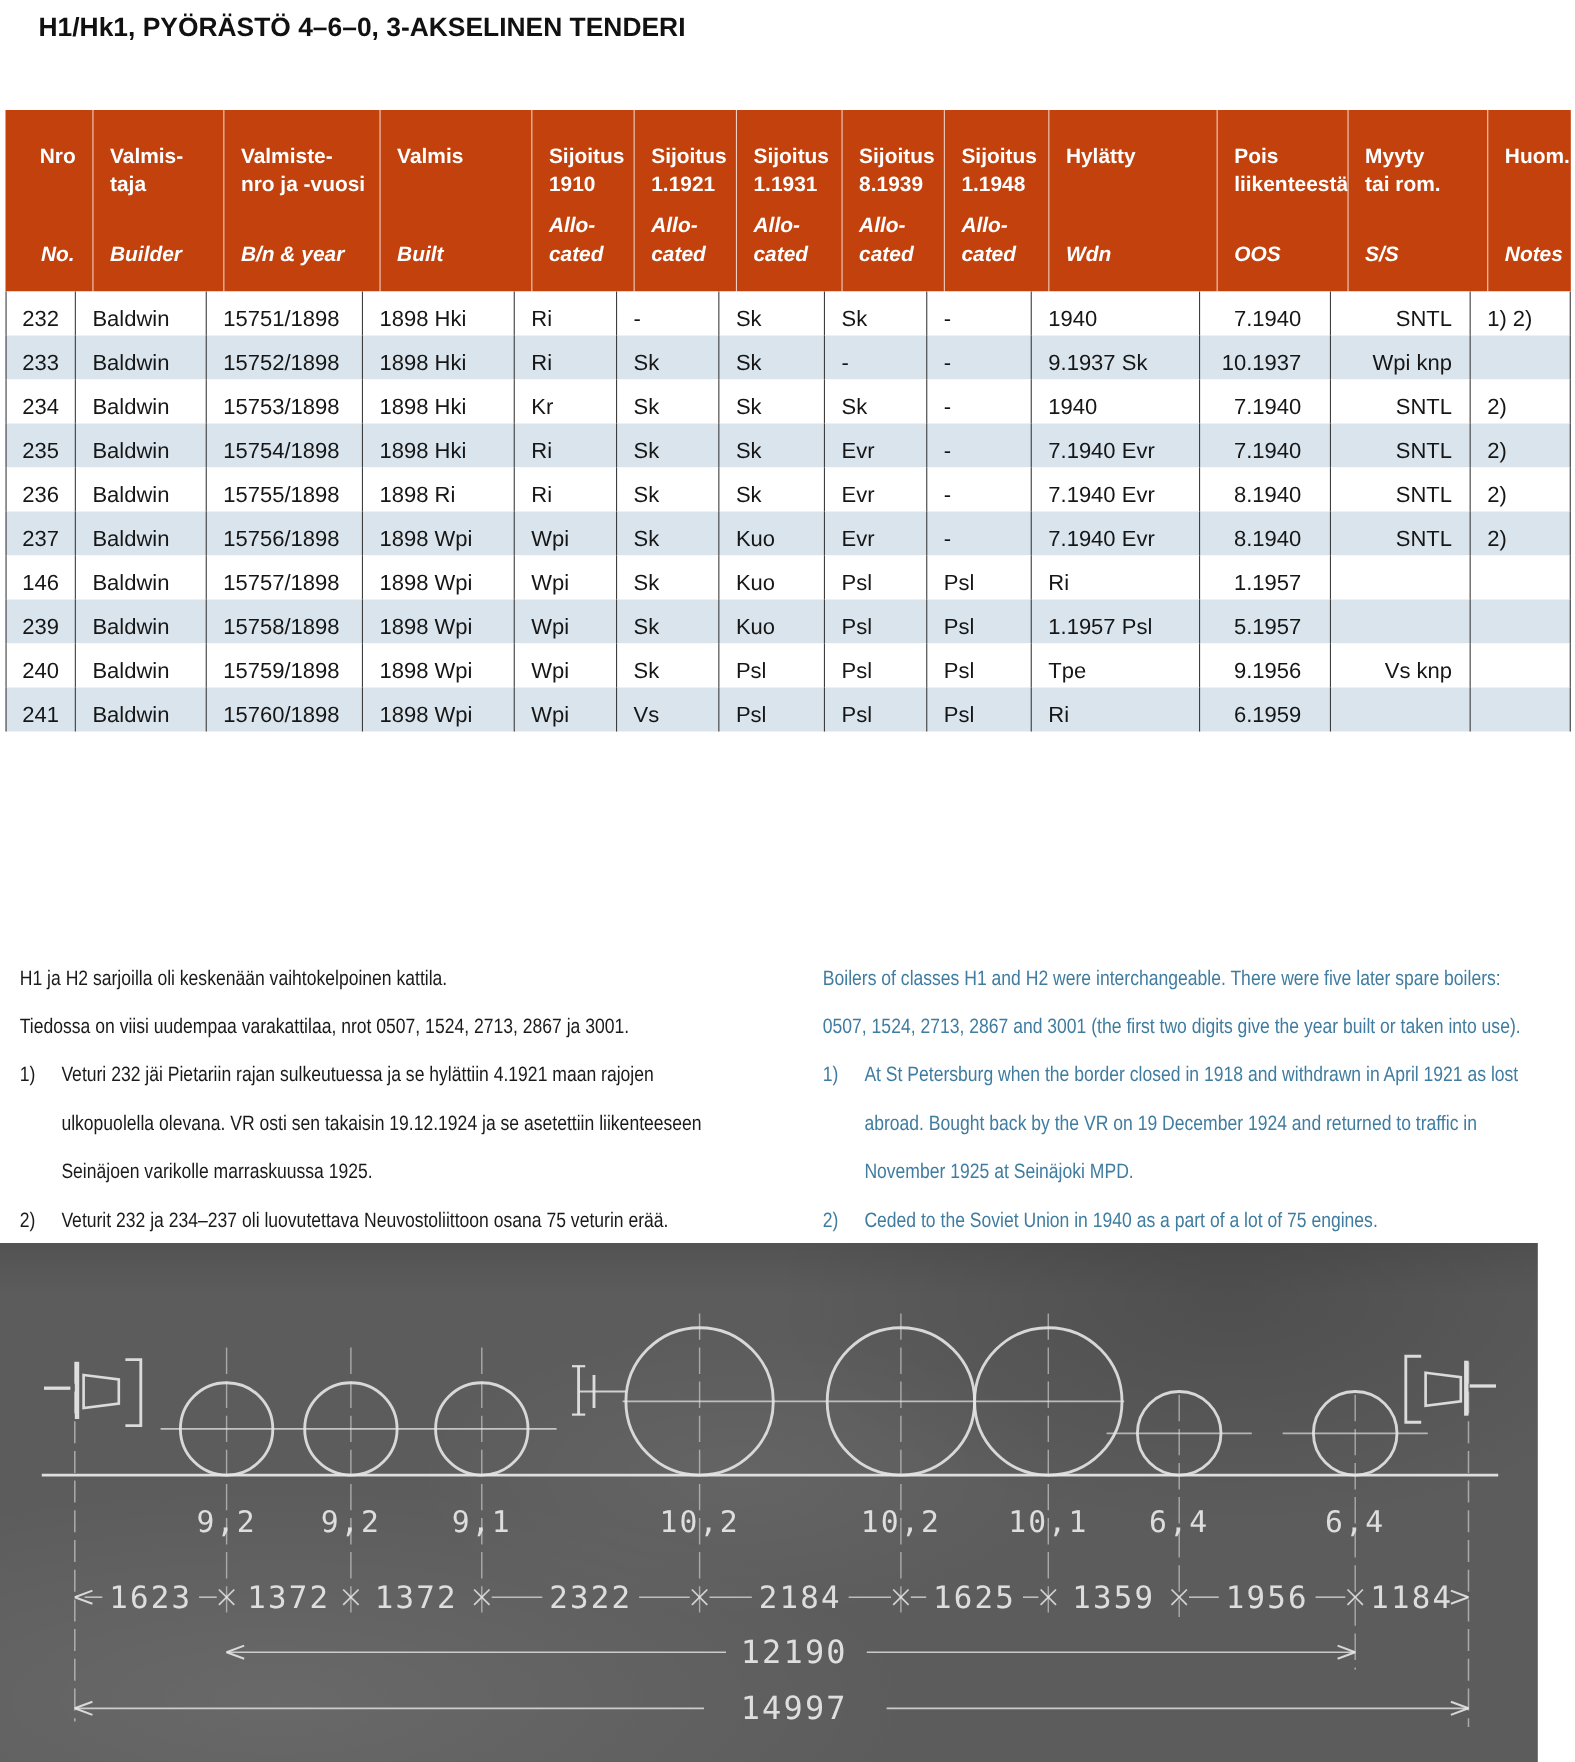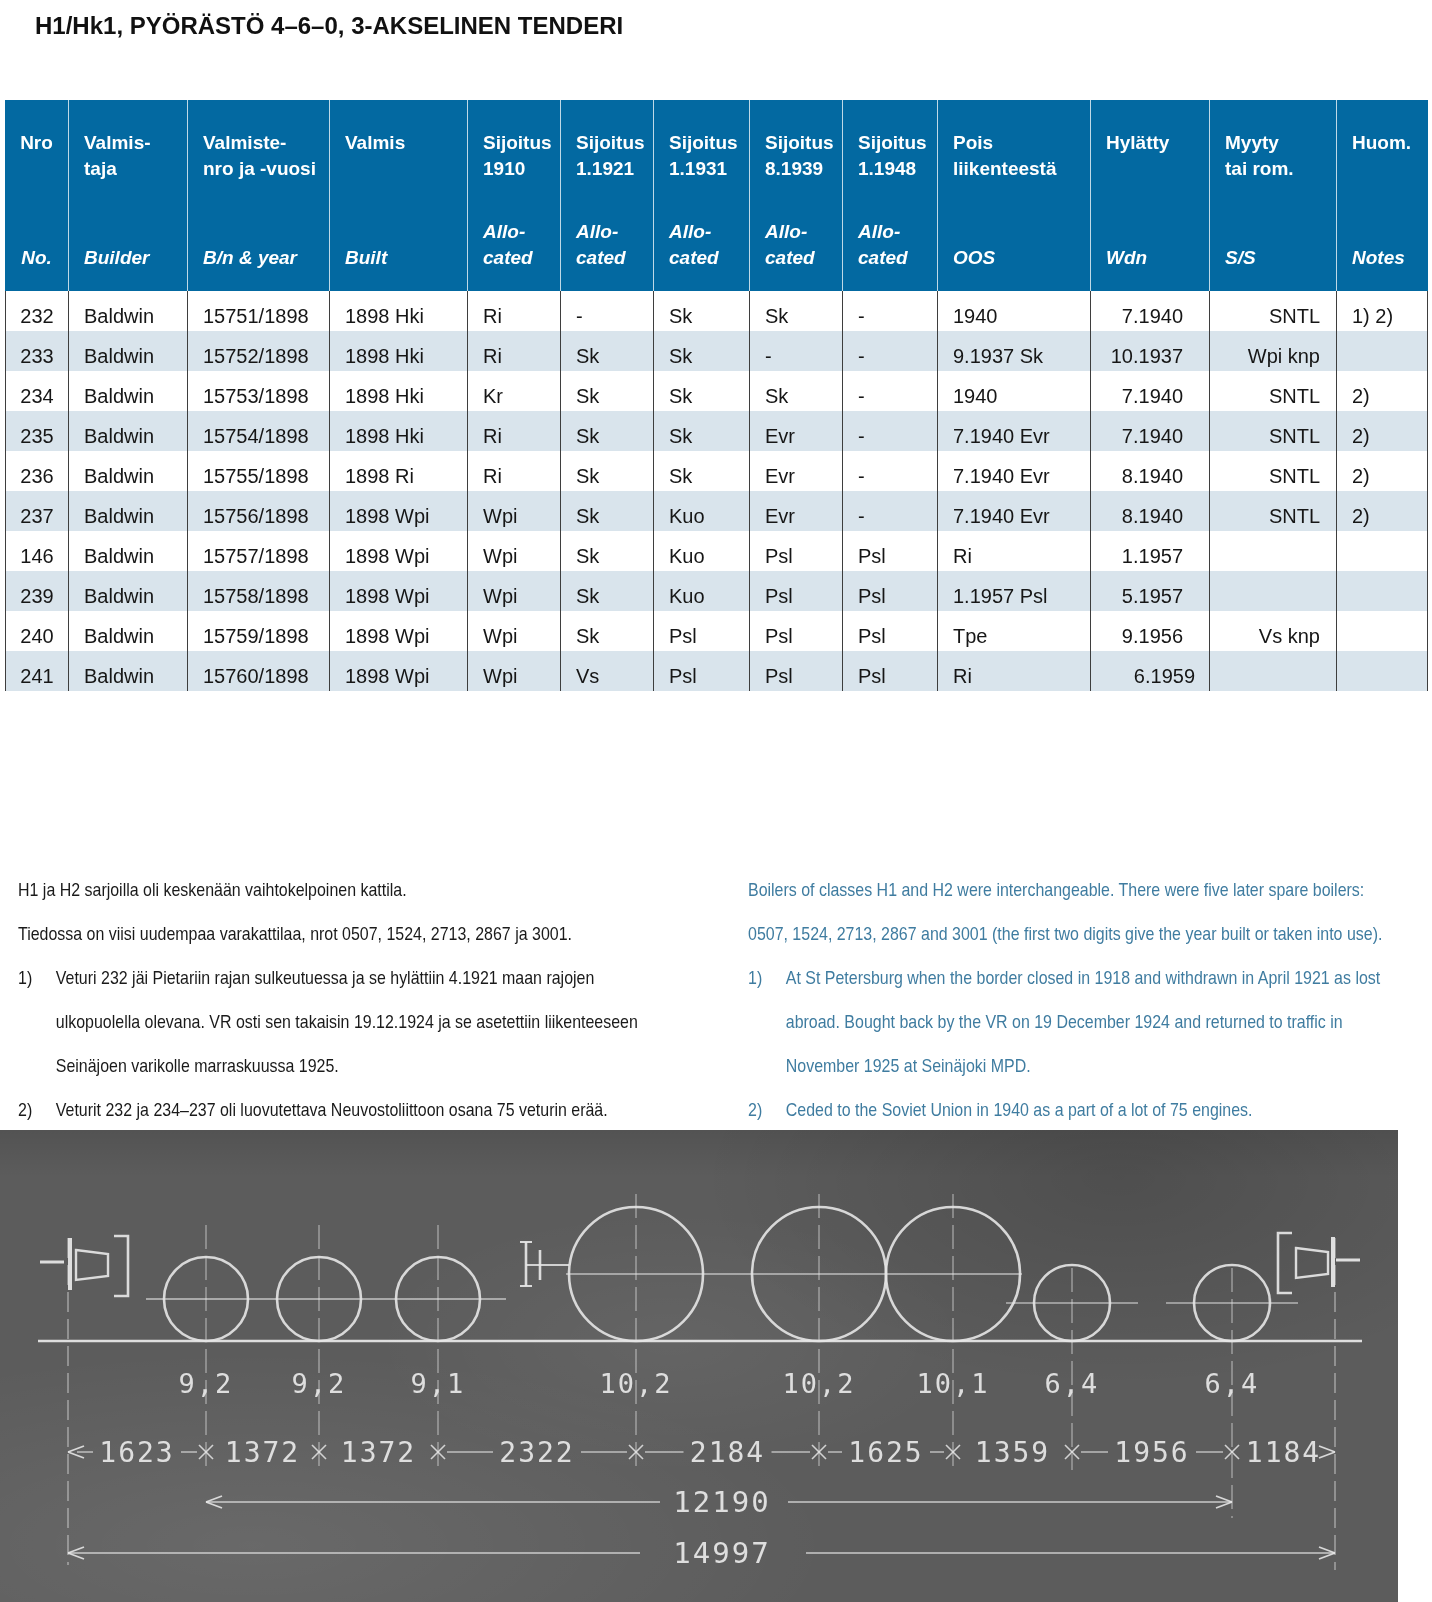--- a/index.html
+++ b/index.html
@@ -6,21 +6,21 @@
   body{background:#888;}
   *{box-sizing:border-box;}
   .page{position:relative;width:1432px;height:1602px;background:#ffffff;overflow:hidden;
         font-family:"Liberation Sans",sans-serif;margin:0 auto;}
   
   .title{position:absolute;top:12px;font-size:24px;font-weight:bold;letter-spacing:0;white-space:nowrap;}
   .title-fi{left:35px;color:#111111;}
   .title-en{left:748px;color:#2f7394;}
   
   .loco-table{position:absolute;left:5px;top:100px;width:1423px;}
-  .thead{display:grid;background:#0369a1;height:191px;}
+  .thead{display:grid;background:#c2410c;height:165px;padding-left:16px;}
   .th{border-right:1px solid rgba(255,255,255,.75);display:flex;flex-direction:column;
       justify-content:space-between;padding:30px 4px 20px 15px;color:#ffffff;
       font-weight:bold;font-size:19px;overflow:hidden;}
   .th:last-child{border-right:none;gap:24px;}
   .th-fi div,.th-en div{line-height:26px;white-space:nowrap;}
   .th-en{font-style:italic;}
   .th.th-c{padding-left:4px;text-align:center;}
   .trow{display:grid;height:40px;background:#ffffff;}
   .trow.stripe{background:#d9e4ec;}
   .td{font-size:20px;line-height:50px;color:#161616;border-right:1px solid #3e3e3e;
@@ -134,33 +134,33 @@
             <div>Sijoitus</div>
             <div>1.1948</div>
           </div>
           <div class="th-en">
             <div>Allo-</div>
             <div>cated</div>
           </div>
         </div>
         <div class="th">
           <div class="th-fi">
+            <div>Hylätty</div>
+          </div>
+          <div class="th-en">
+            <div>Wdn</div>
+          </div>
+        </div>
+        <div class="th">
+          <div class="th-fi">
             <div>Pois</div>
             <div>liikenteestä</div>
           </div>
           <div class="th-en">
             <div>OOS</div>
-          </div>
-        </div>
-        <div class="th">
-          <div class="th-fi">
-            <div>Hylätty</div>
-          </div>
-          <div class="th-en">
-            <div>Wdn</div>
           </div>
         </div>
         <div class="th">
           <div class="th-fi">
             <div>Myyty</div>
             <div>tai rom.</div>
           </div>
           <div class="th-en">
             <div>S/S</div>
           </div>
@@ -313,21 +313,21 @@
         <div class="td a-c">241</div>
         <div class="td a-l">Baldwin</div>
         <div class="td a-l">15760/1898</div>
         <div class="td a-l">1898 Wpi</div>
         <div class="td a-l">Wpi</div>
         <div class="td a-l">Vs</div>
         <div class="td a-l">Psl</div>
         <div class="td a-l">Psl</div>
         <div class="td a-l">Psl</div>
         <div class="td a-l">Ri</div>
-        <div class="td a-r" style="padding-right:14px">6.1959</div>
+        <div class="td a-r" style="padding-right:26px">6.1959</div>
         <div class="td a-r" style="padding-right:16px"></div>
         <div class="td a-l"></div>
       </div>
     </div>
 
   <div class="notes-col notes-fi" id="notes-fi">
       <div class="note-line">H1 ja H2 sarjoilla oli keskenään vaihtokelpoinen kattila.</div>
       <div class="note-line">Tiedossa on viisi uudempaa varakattilaa, nrot 0507, 1524, 2713, 2867 ja 3001.</div>
       <div class="note-item">
         <div class="note-num">1)</div>

